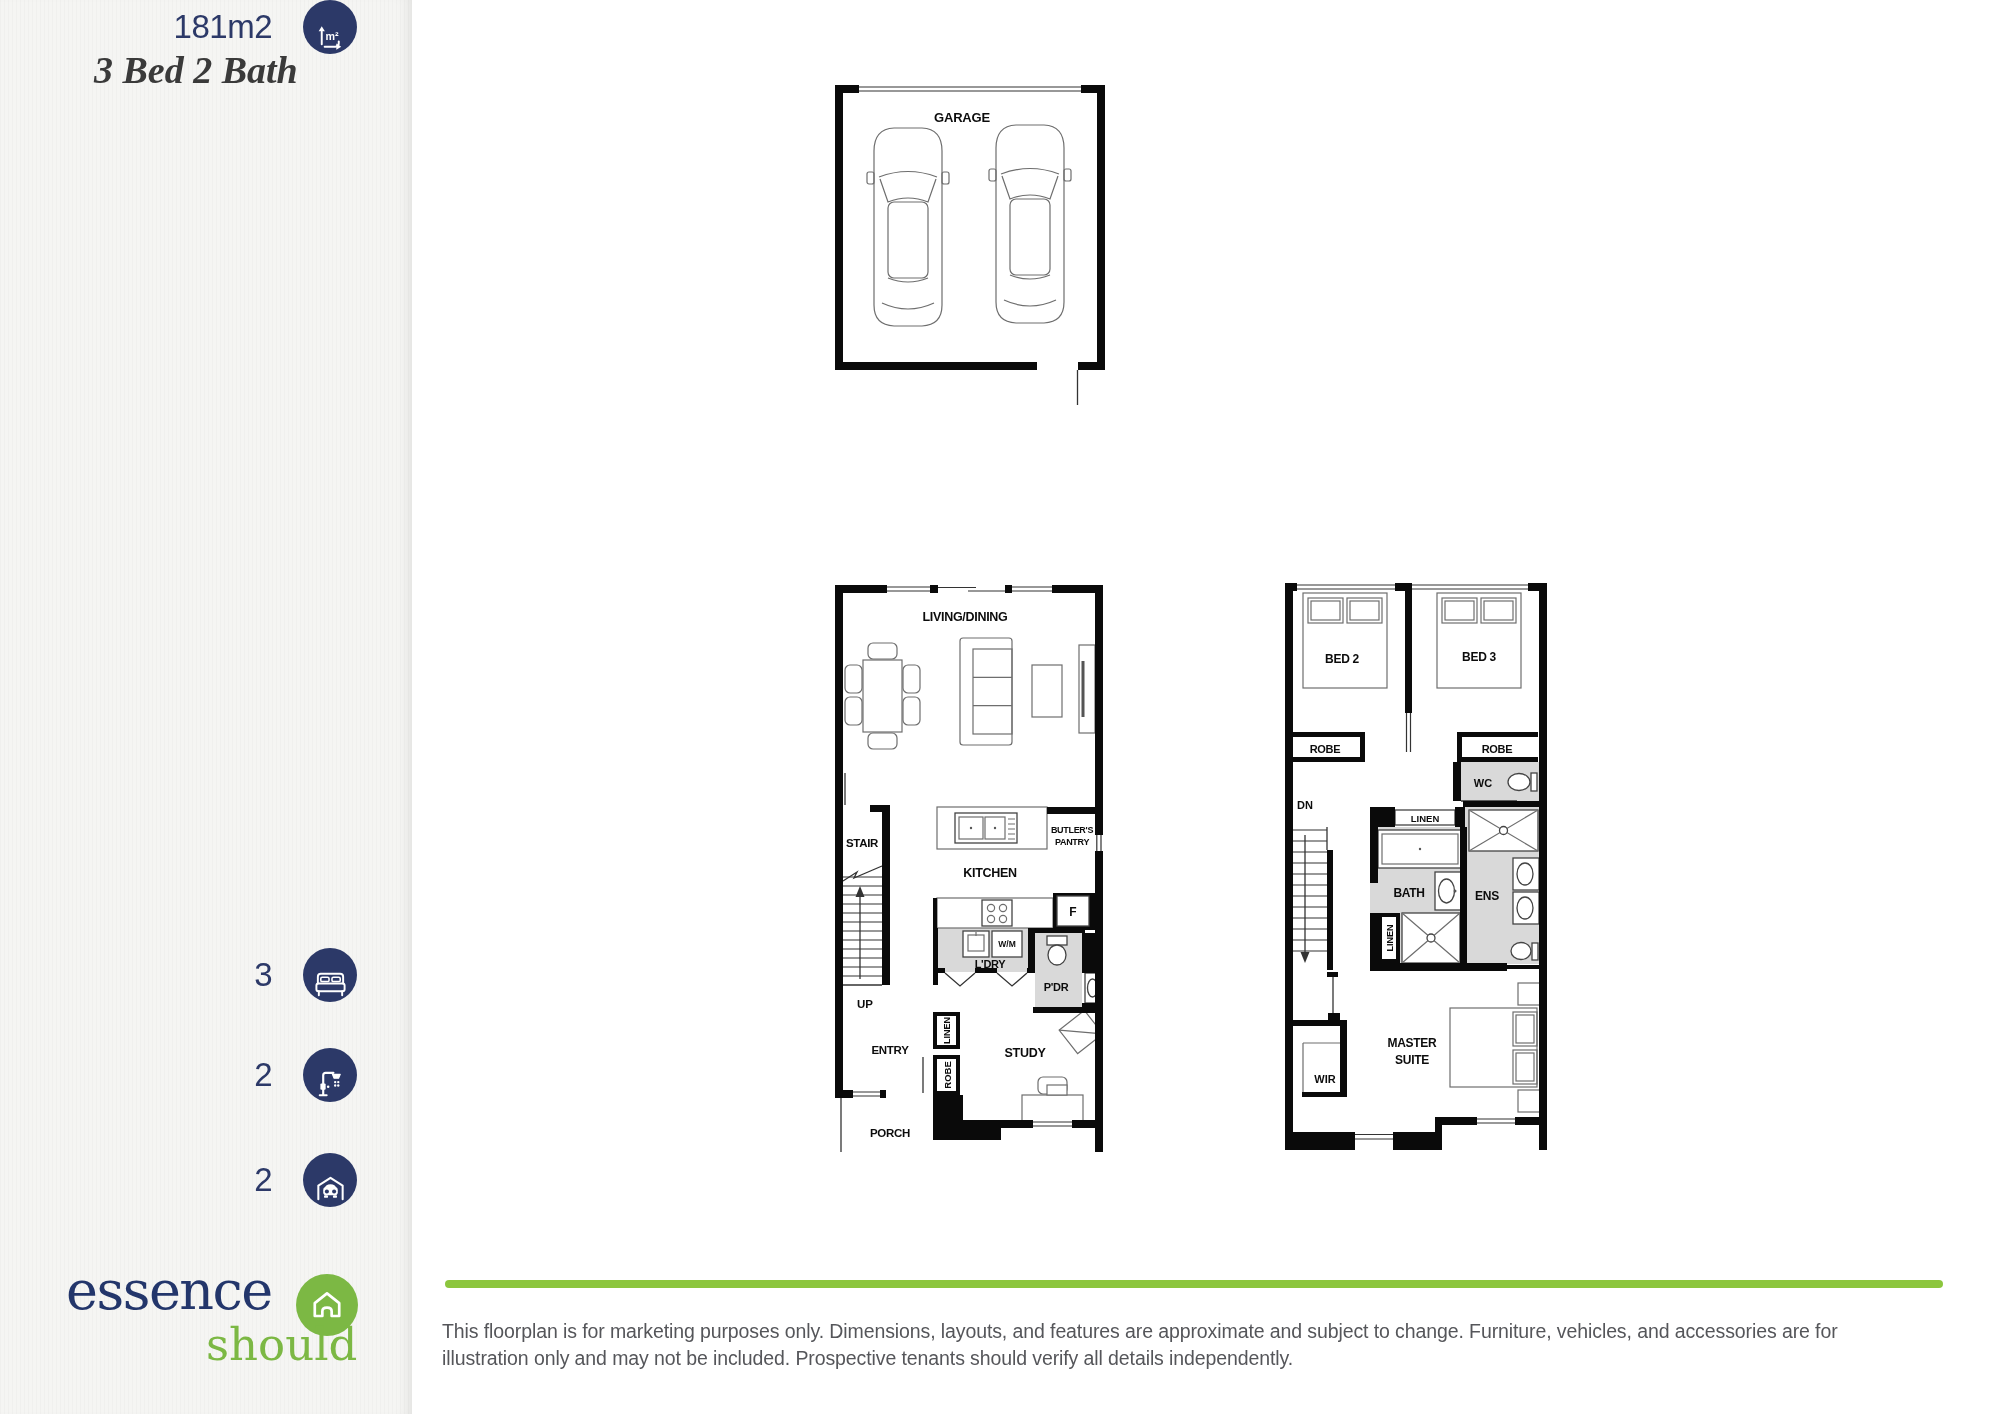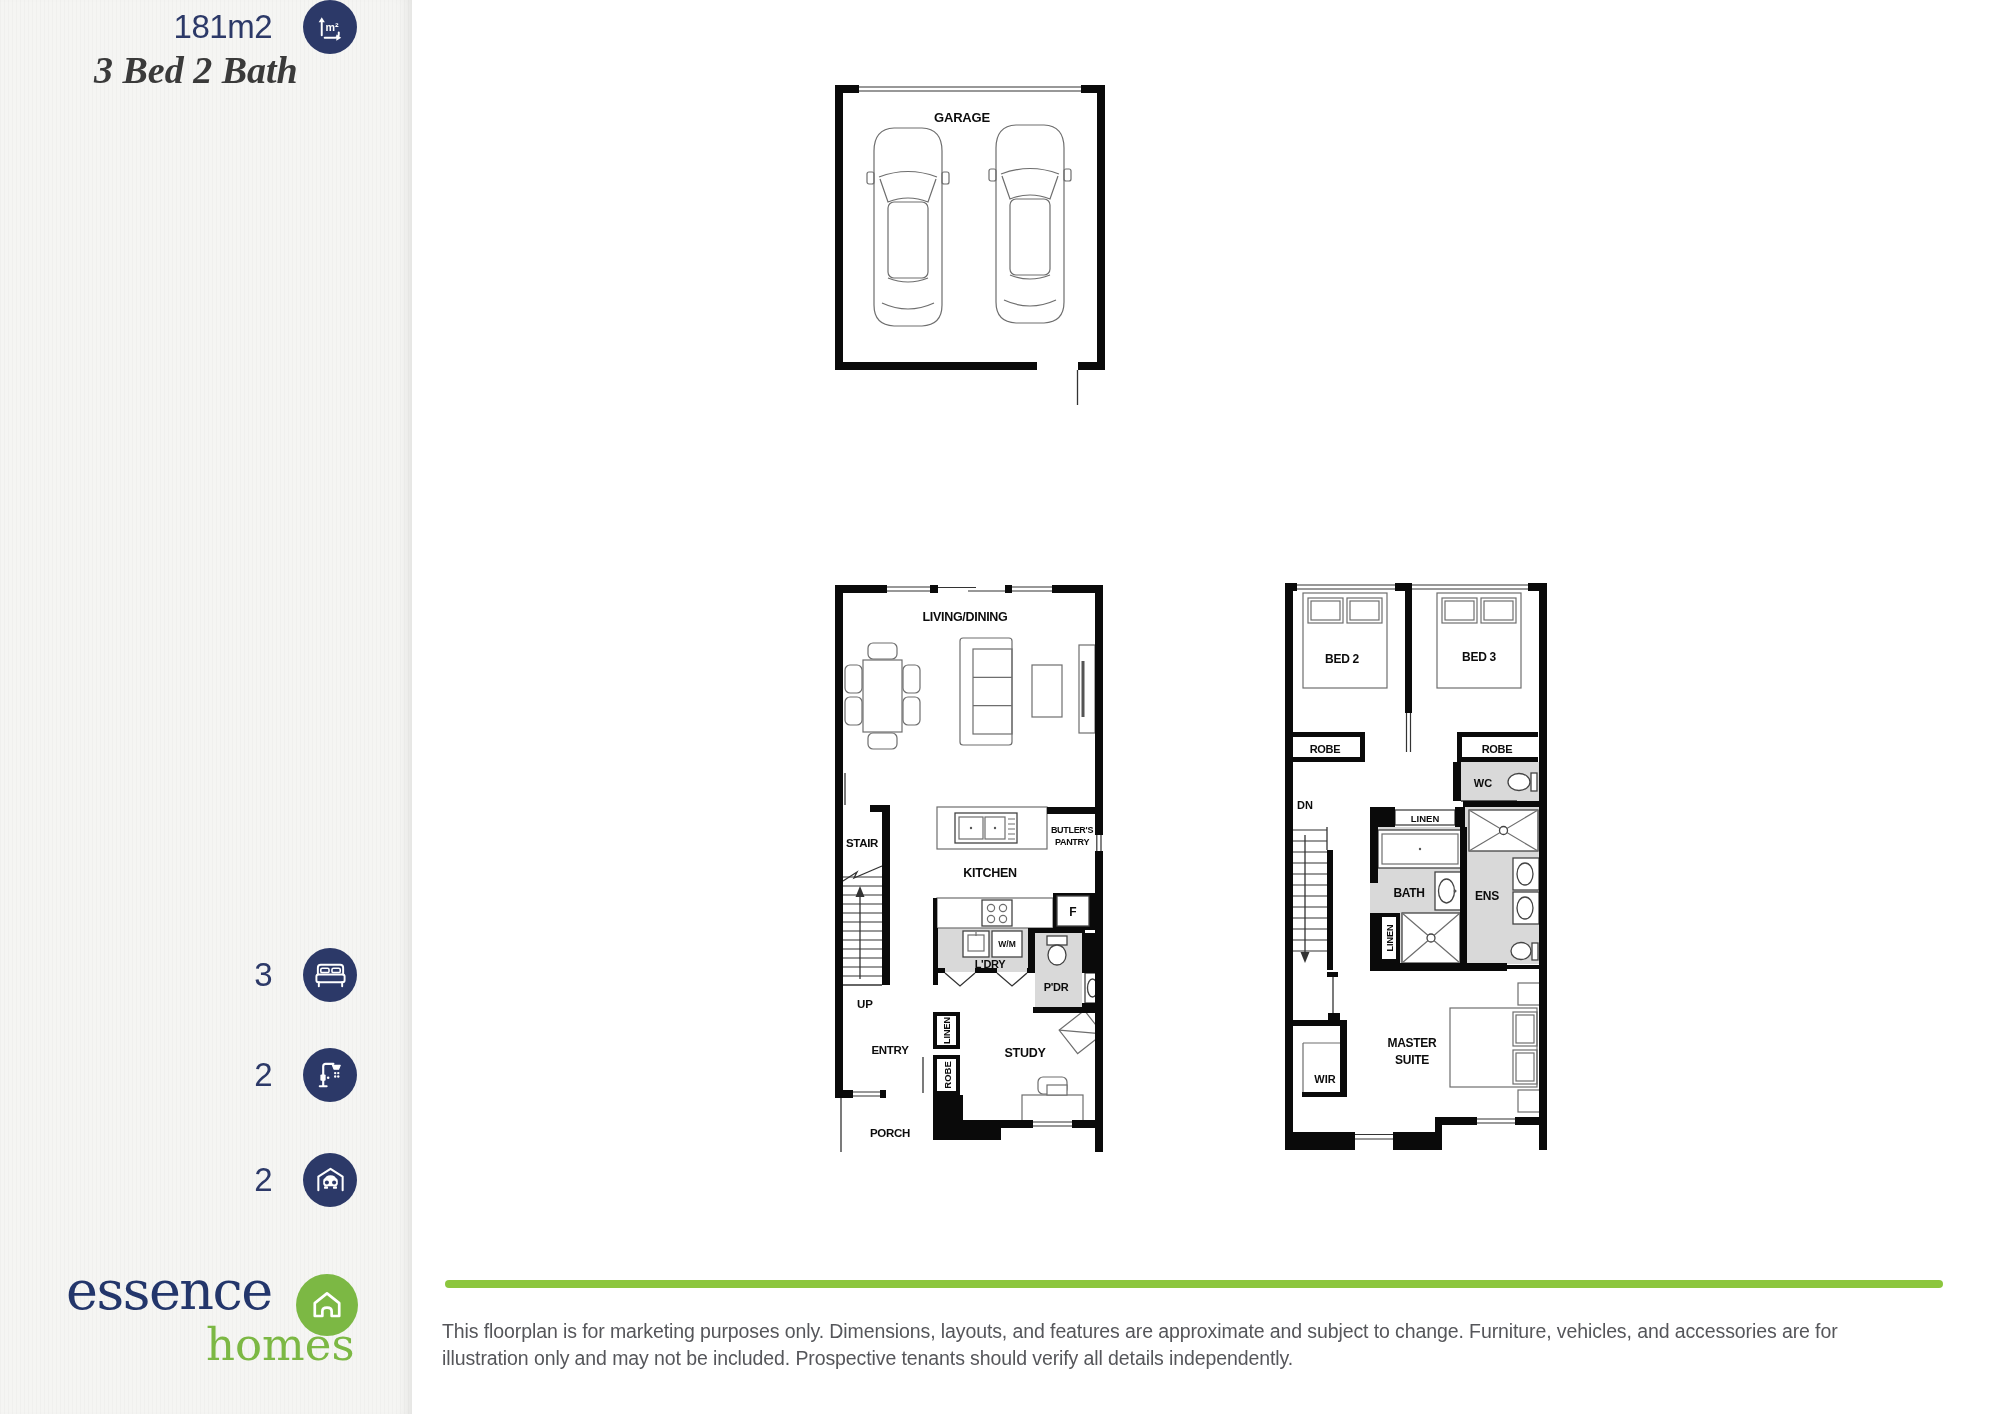--- a/index.html
+++ b/index.html
@@ -12,21 +12,21 @@
            background-image:repeating-linear-gradient(90deg,rgba(0,0,0,0.02) 0 1px,rgba(0,0,0,0) 1px 4px);
            box-shadow:inset -12px 0 16px -12px rgba(0,0,0,0.12);}
   .title{position:absolute;left:94px;top:48px;
          font-family:"Liberation Serif",serif;font-style:italic;font-weight:600;
          font-size:38px;color:#3a3a3a;white-space:nowrap;}
   .stat{position:absolute;right:55px;height:54px;display:flex;align-items:center;gap:31px;}
   .stat:nth-of-type(1){top:849px;} .stat:nth-of-type(2){top:948px;}
   .stat:nth-of-type(3){top:1048px;} .stat:nth-of-type(4){top:1153px;}
   .stat .num{font-size:33px;color:#2c3968;letter-spacing:-0.5px;}
   .badge{width:54px;height:54px;border-radius:50%;background:#2c3968;
-         display:flex;align-items:center;justify-content:center;flex:0 0 auto;}
+         display:flex;align-items:flex-end;justify-content:center;flex:0 0 auto;}
   .badge svg{width:35px;height:35px;display:block;}
 
   .logo{position:absolute;left:50px;top:1264px;width:340px;height:120px;}
   .logo .essence{position:absolute;left:16px;top:0;font-family:"DejaVu Serif","Liberation Serif",serif;
                  font-size:54px;color:#23366b;letter-spacing:-1.5px;line-height:1;}
   .logo .circle{position:absolute;left:246px;top:10px;width:62px;height:62px;border-radius:50%;
                 background:#7cb844;display:flex;align-items:center;justify-content:center;}
   .logo .circle svg{width:44px;height:44px;display:block;}
   .logo .homes{position:absolute;left:156px;top:58px;font-family:"DejaVu Serif","Liberation Serif",serif;
                font-size:45px;color:#7cb844;line-height:1;}
@@ -115,21 +115,21 @@
       </span>
     </div>
 
     <div class="logo">
       <span class="essence">essence</span>
       <span class="circle">
         <svg viewBox="0 0 36 36" fill="none" stroke="#fff" stroke-width="2.2" stroke-linejoin="round" stroke-linecap="round">
           <path d="M8,27 V16.5 L18,8.5 L28,16.5 V27 H21.8 V23.2 Q21.8,20.2 18,20.2 Q14.2,20.2 14.2,23.2 V27 Z"></path>
         </svg>
       </span>
-      <span class="homes">homes</span>
+      <span class="homes">should</span>
     </div>
   </aside>
 
   <svg class="plan" style="left:835px;top:85px;" width="270" height="320" viewBox="0 0 270 320">
 
     <g transform="translate(31,40)">
       <path class="furn" d="M8,26 Q8,4 28,3 L56,3 Q76,4 76,26 L76,180 Q76,200 56,201 L28,201 Q8,200 8,180 Z"></path>
       <path class="furn" d="M13,52 Q42,41 71,52"></path>
       <path class="furn" d="M14,54 L22,77 Q42,69 62,77 L70,54"></path>
       <rect class="furn" x="22" y="77" width="40" height="76" rx="6"></rect>

